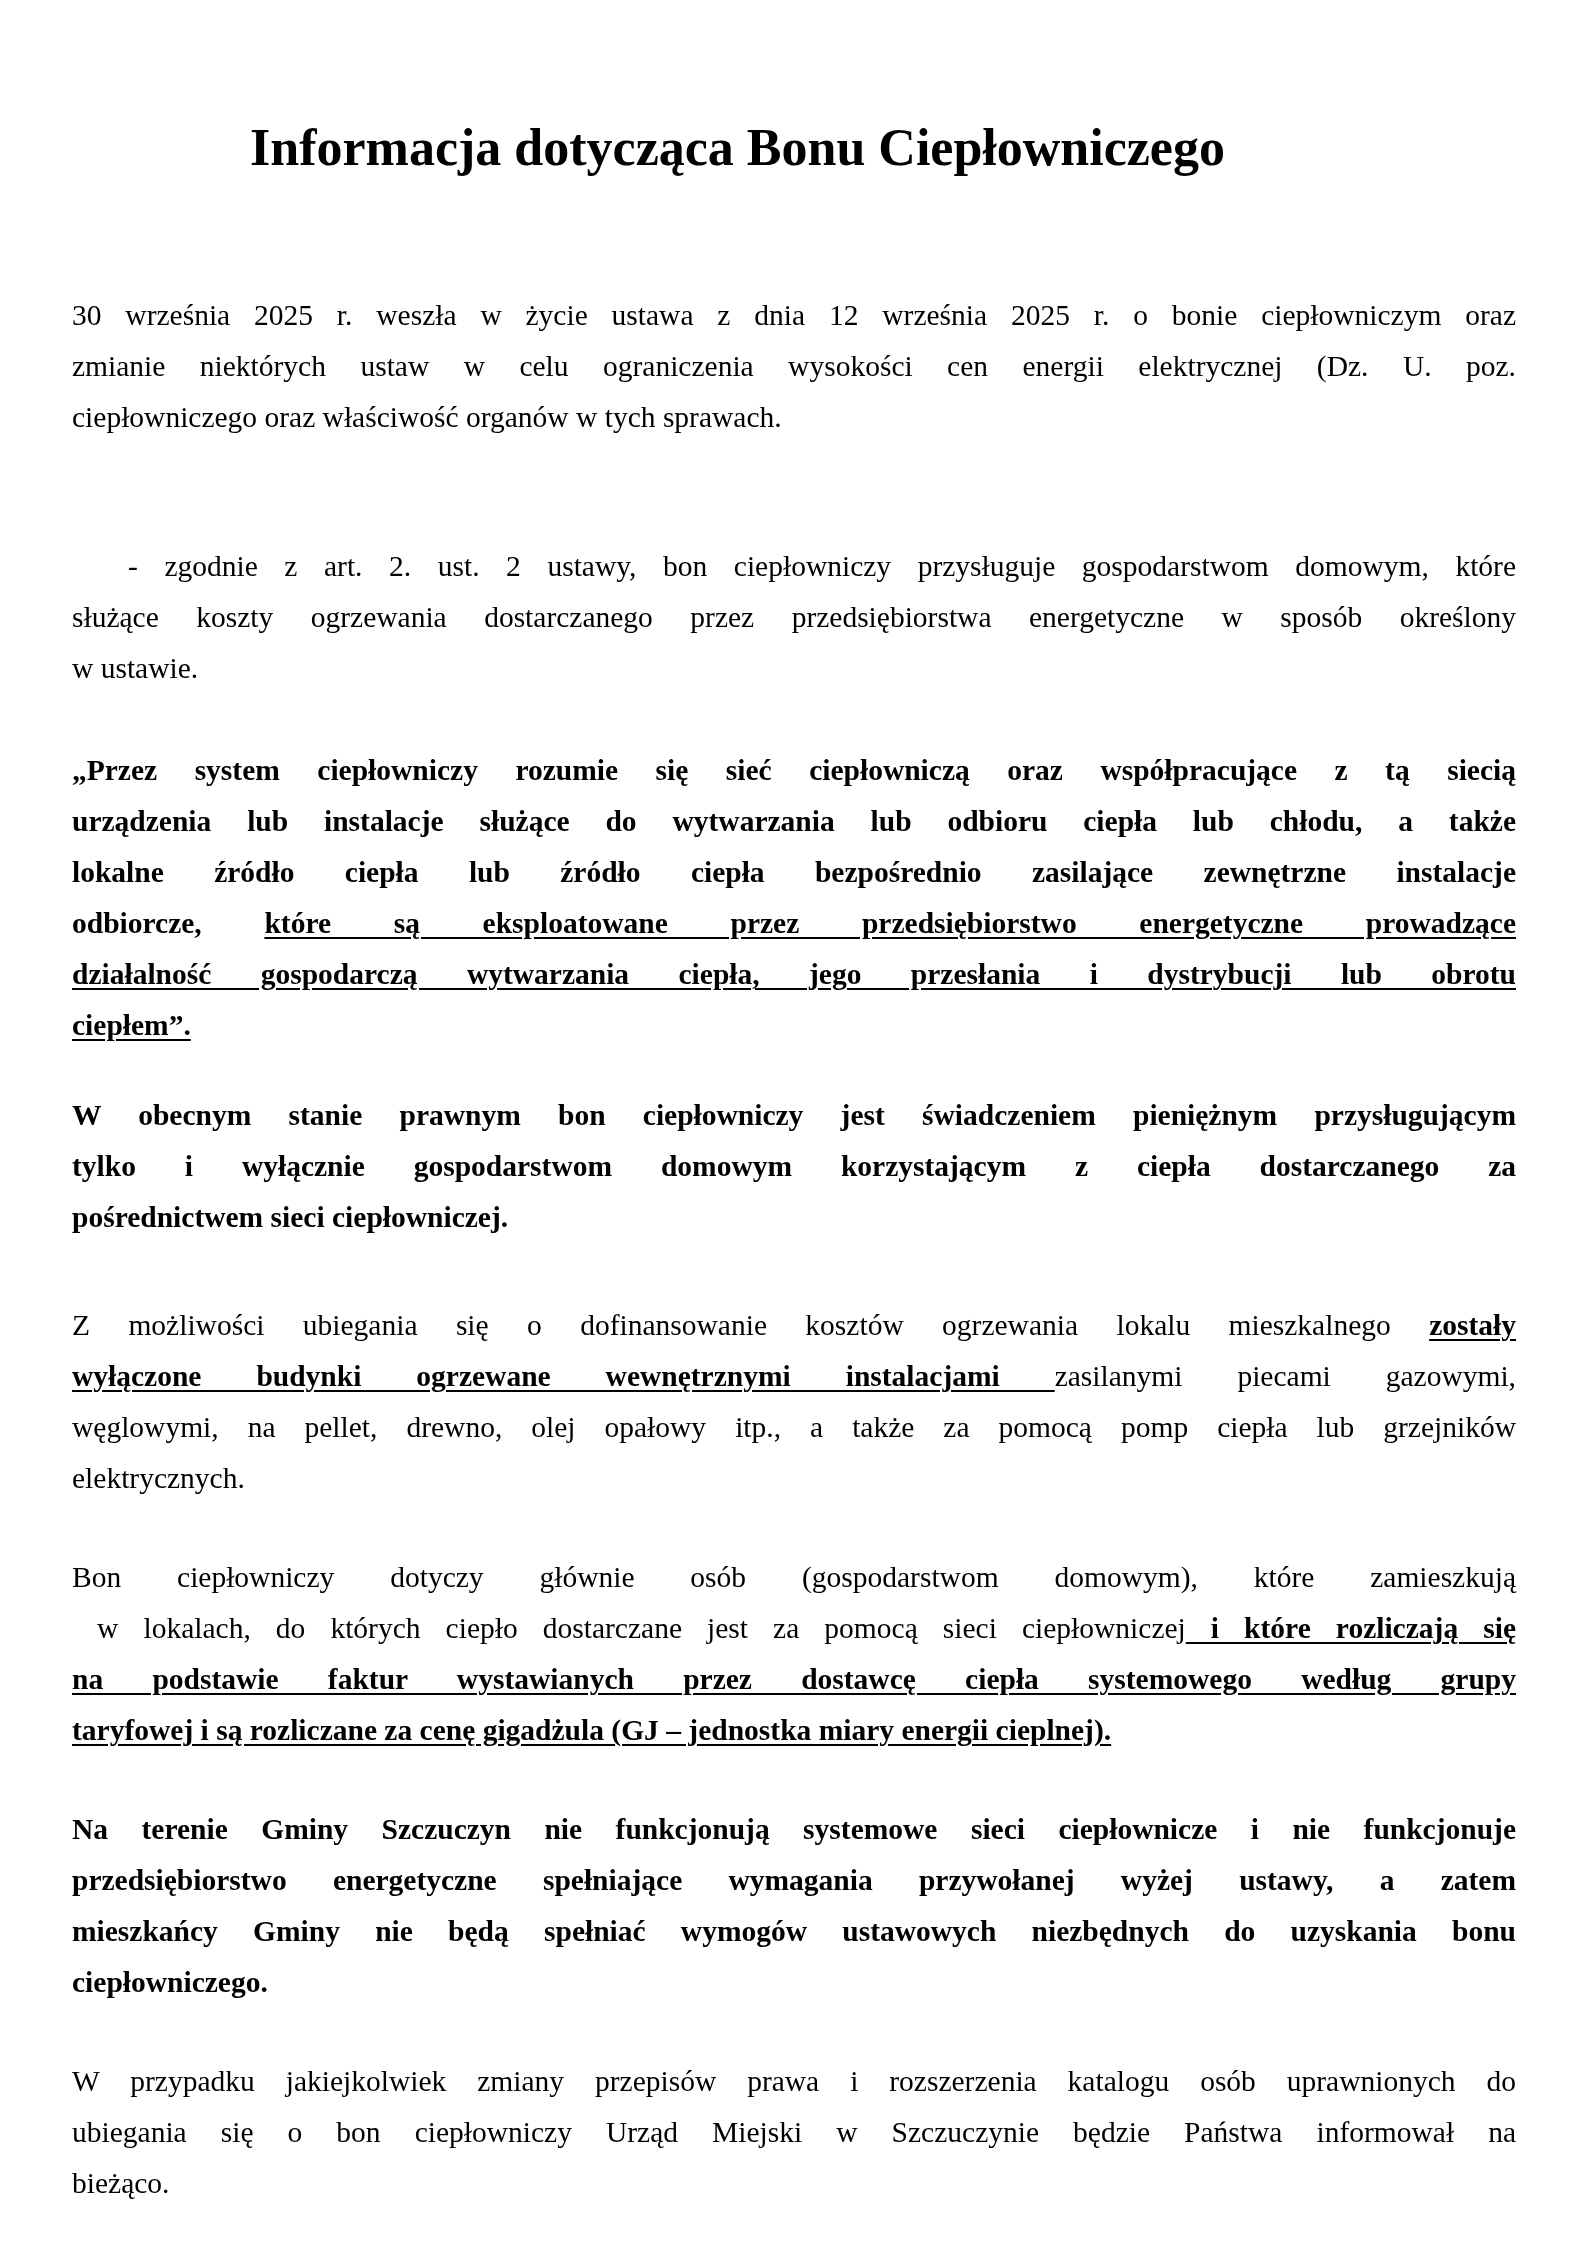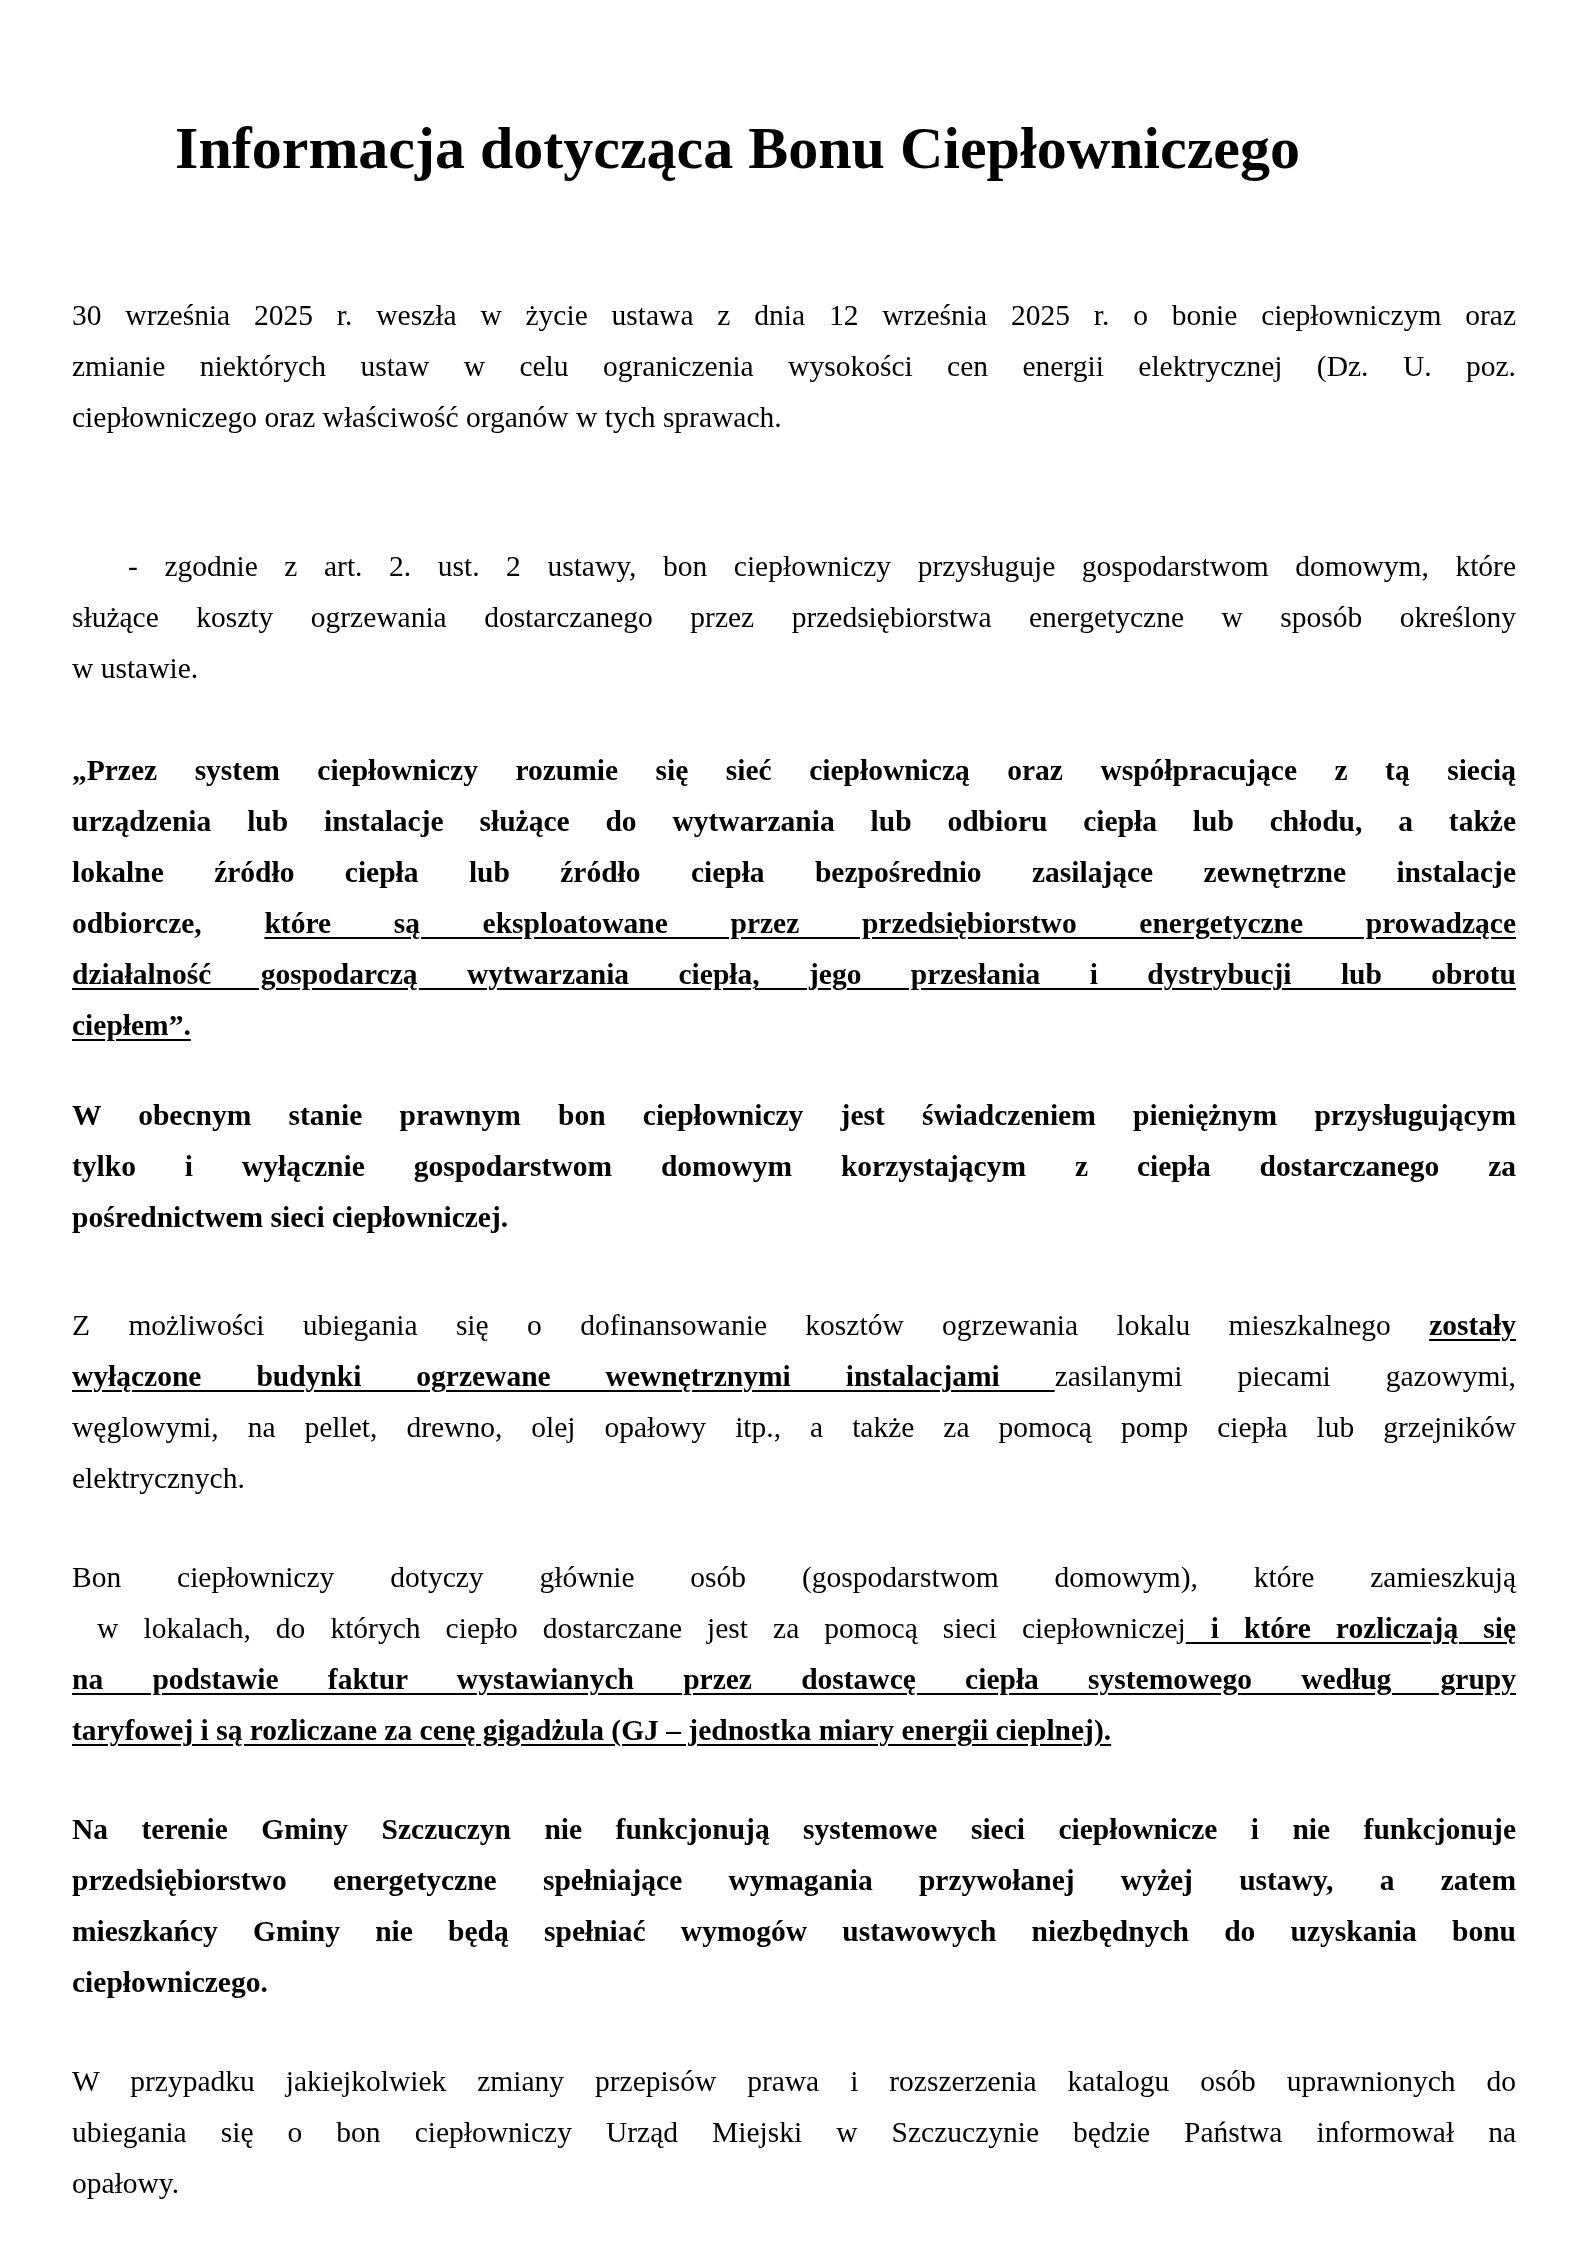--- a/index.html
+++ b/index.html
@@ -4,21 +4,21 @@
 <style>
   html, body { margin: 0; padding: 0; background: #ffffff; }
   body { width: 1587px; height: 2245px; position: relative; overflow: hidden; }
   .page {
     position: absolute; left: 0; top: 0; width: 1587px; height: 2245px;
     background: #ffffff; color: #000000;
     font-family: "Liberation Serif", "DejaVu Serif", serif;
   }
   .title {
     position: absolute; left: 0; top: 112px; width: 1475px;
-    text-align: center; font-weight: bold; font-size: 60px; line-height: 72px;
+    text-align: center; font-weight: bold; font-size: 52px; line-height: 72px;
     margin: 0;
   }
   .body {
     position: absolute; left: 72px; top: 290px; width: 1444px;
   }
   .para { margin: 0; }
   .line {
     display: block; font-size: 29.5px; line-height: 51px; height: 51px;
     white-space: nowrap; text-align: justify; text-align-last: justify;
     overflow: visible;
@@ -71,16 +71,16 @@
       </div>
       <div class="para" style="position: absolute; left: 0px; top: 1514px; width: 100%;">
         <span class="line" style="white-space: normal;"><span class="seg b" style="white-space: pre-wrap;">Na terenie Gminy Szczuczyn nie funkcjonują systemowe sieci ciepłownicze i nie funkcjonuje</span></span>
         <span class="line" style="white-space: normal;"><span class="seg b" style="white-space: pre-wrap;">przedsiębiorstwo energetyczne spełniające wymagania przywołanej wyżej ustawy, a zatem</span></span>
         <span class="line" style="white-space: normal;"><span class="seg b" style="white-space: pre-wrap;">mieszkańcy Gminy nie będą spełniać wymogów ustawowych niezbędnych do uzyskania bonu</span></span>
         <span class="line last" style="white-space: normal;"><span class="seg b" style="white-space: pre-wrap;">ciepłowniczego.</span></span>
       </div>
       <div class="para" style="position: absolute; left: 0px; top: 1766px; width: 100%;">
         <span class="line" style="white-space: normal;"><span class="seg" style="white-space: pre-wrap;">W przypadku jakiejkolwiek zmiany przepisów prawa i rozszerzenia katalogu osób uprawnionych do</span></span>
         <span class="line" style="white-space: normal;"><span class="seg" style="white-space: pre-wrap;">ubiegania się o bon ciepłowniczy Urząd Miejski w Szczuczynie będzie Państwa informował na</span></span>
-        <span class="line last" style="white-space: normal;"><span class="seg" style="white-space: pre-wrap;">opałowy.</span></span>
+        <span class="line last" style="white-space: normal;"><span class="seg" style="white-space: pre-wrap;">bieżąco.</span></span>
       </div>
     </div>
 </div>
 
 </body></html>

